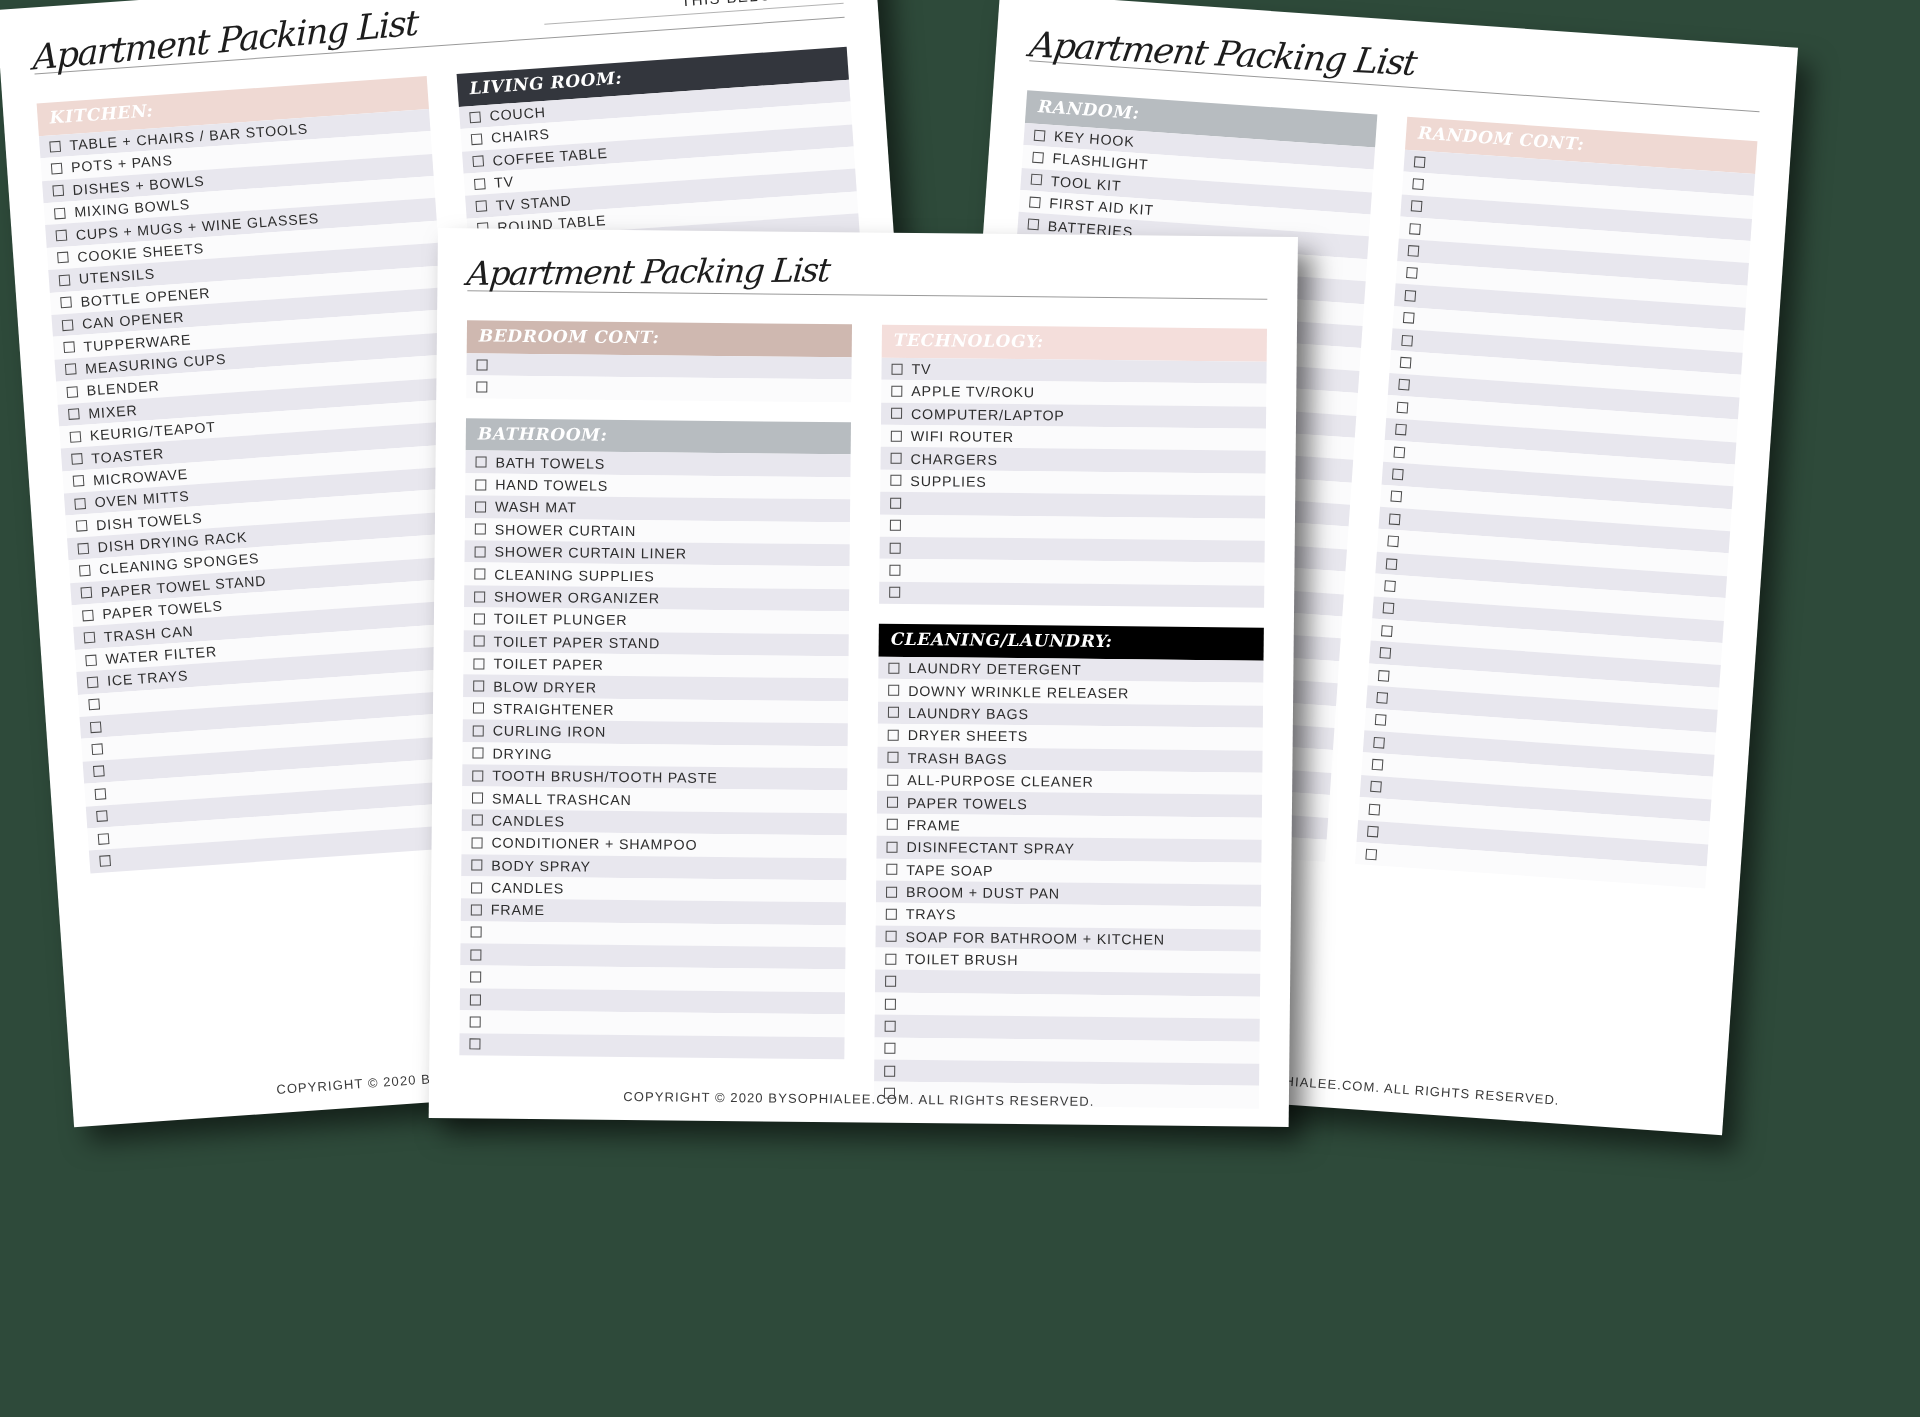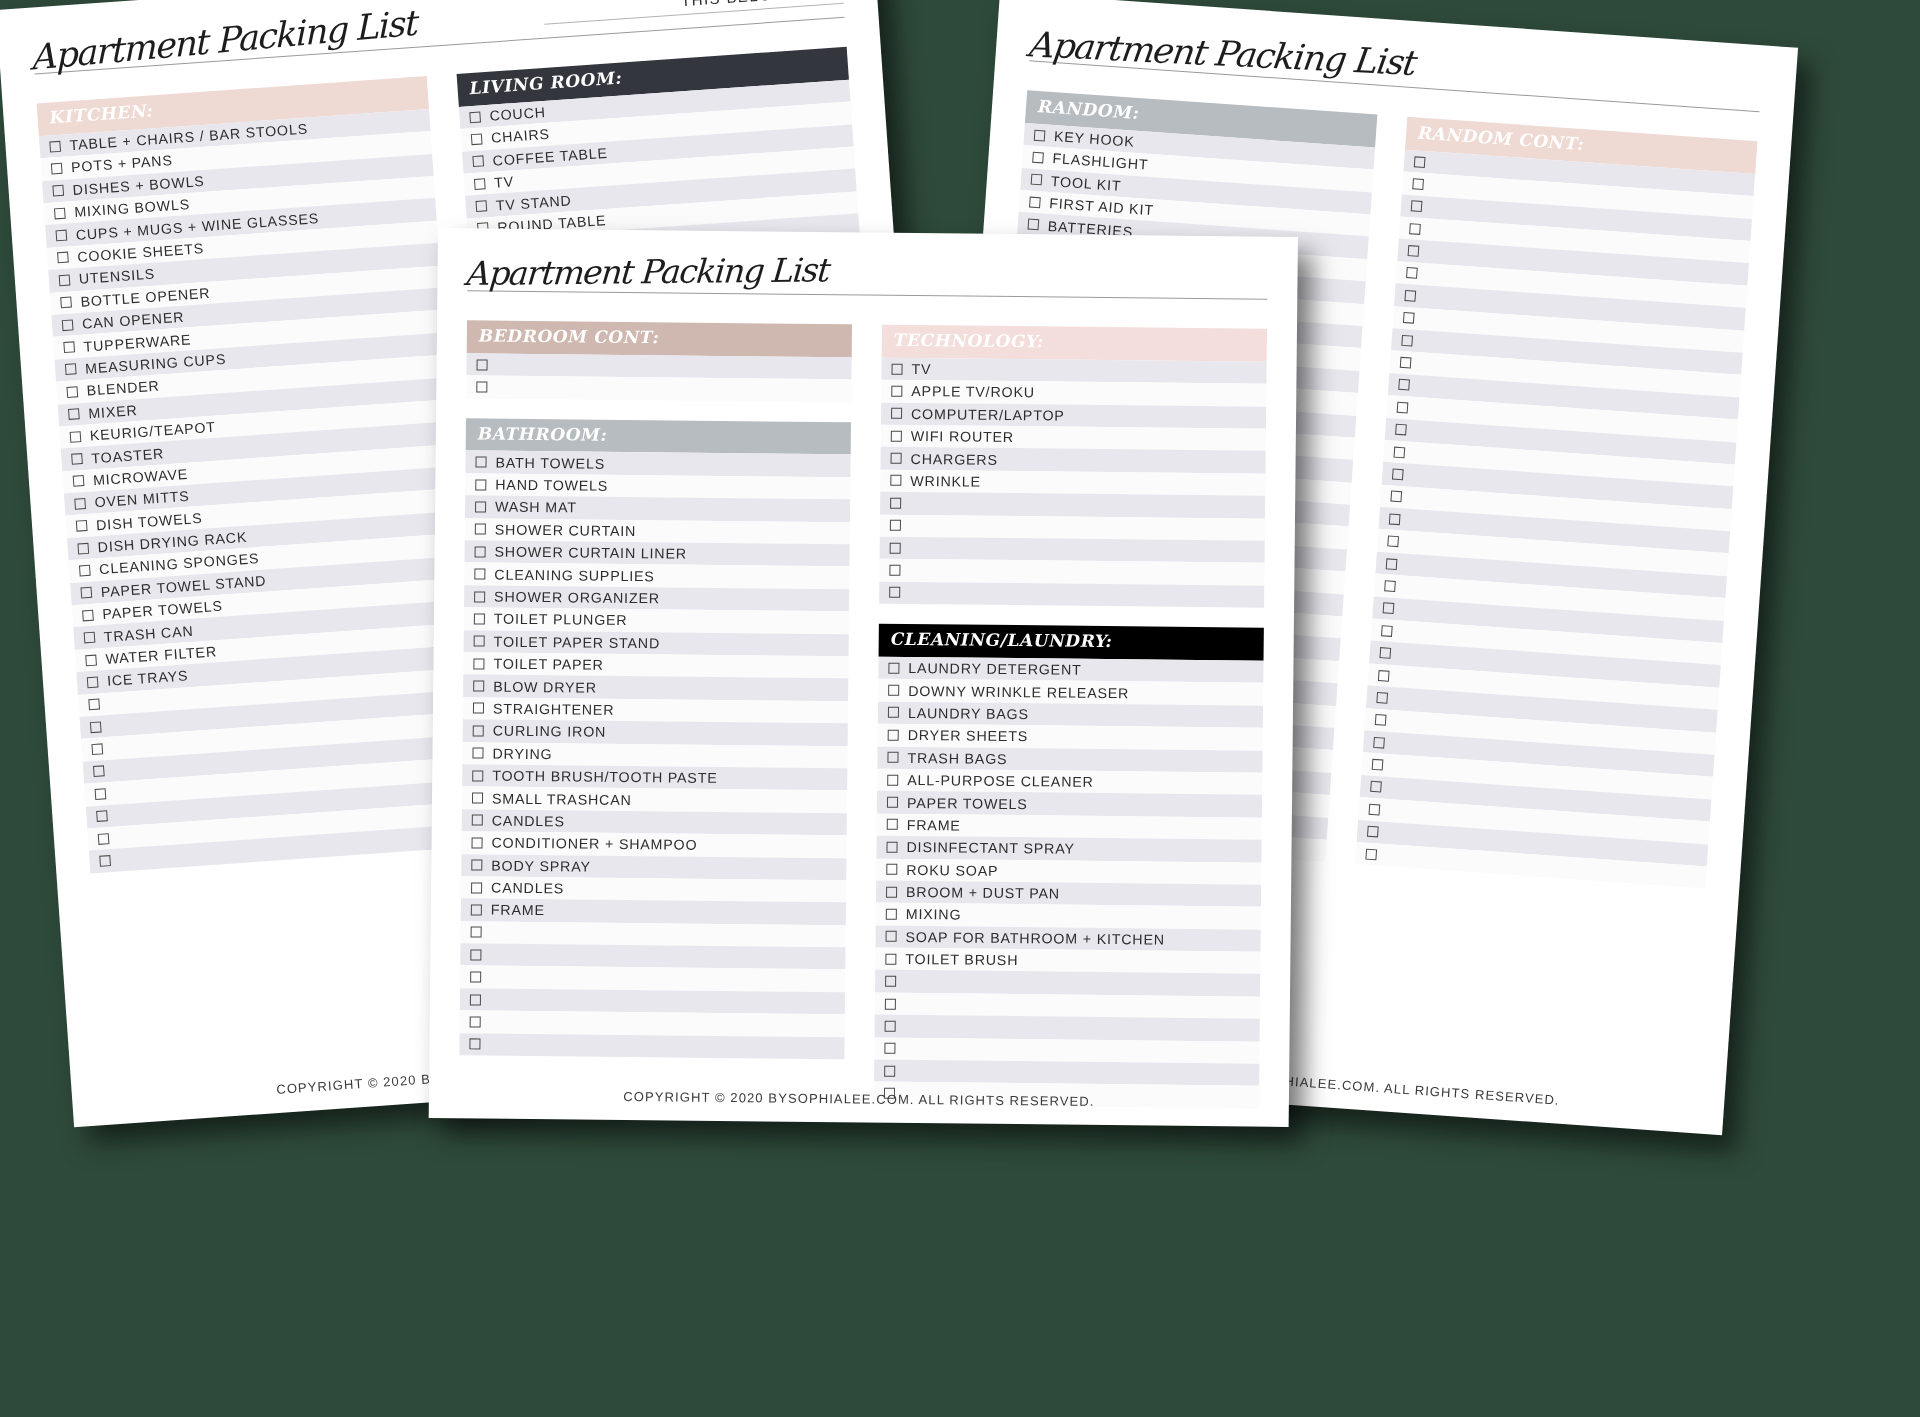--- a/index.html
+++ b/index.html
@@ -837,21 +837,21 @@
                   <div class="row plain">
                     <span class="cbx"></span>
                     <span class="itxt">WIFI ROUTER</span>
                   </div>
                   <div class="row alt">
                     <span class="cbx"></span>
                     <span class="itxt">CHARGERS</span>
                   </div>
                   <div class="row plain">
                     <span class="cbx"></span>
-                    <span class="itxt">WRINKLE</span>
+                    <span class="itxt">SUPPLIES</span>
                   </div>
                   <div class="row alt">
                     <span class="cbx"></span>
                     <span class="itxt"></span>
                   </div>
                   <div class="row plain">
                     <span class="cbx"></span>
                     <span class="itxt"></span>
                   </div>
                   <div class="row alt">
@@ -903,29 +903,29 @@
                   <div class="row plain">
                     <span class="cbx"></span>
                     <span class="itxt">FRAME</span>
                   </div>
                   <div class="row alt">
                     <span class="cbx"></span>
                     <span class="itxt">DISINFECTANT SPRAY</span>
                   </div>
                   <div class="row plain">
                     <span class="cbx"></span>
-                    <span class="itxt">ROKU SOAP</span>
+                    <span class="itxt">TAPE SOAP</span>
                   </div>
                   <div class="row alt">
                     <span class="cbx"></span>
                     <span class="itxt">BROOM + DUST PAN</span>
                   </div>
                   <div class="row plain">
                     <span class="cbx"></span>
-                    <span class="itxt">MIXING</span>
+                    <span class="itxt">TRAYS</span>
                   </div>
                   <div class="row alt">
                     <span class="cbx"></span>
                     <span class="itxt">SOAP FOR BATHROOM + KITCHEN</span>
                   </div>
                   <div class="row plain">
                     <span class="cbx"></span>
                     <span class="itxt">TOILET BRUSH</span>
                   </div>
                   <div class="row alt">

